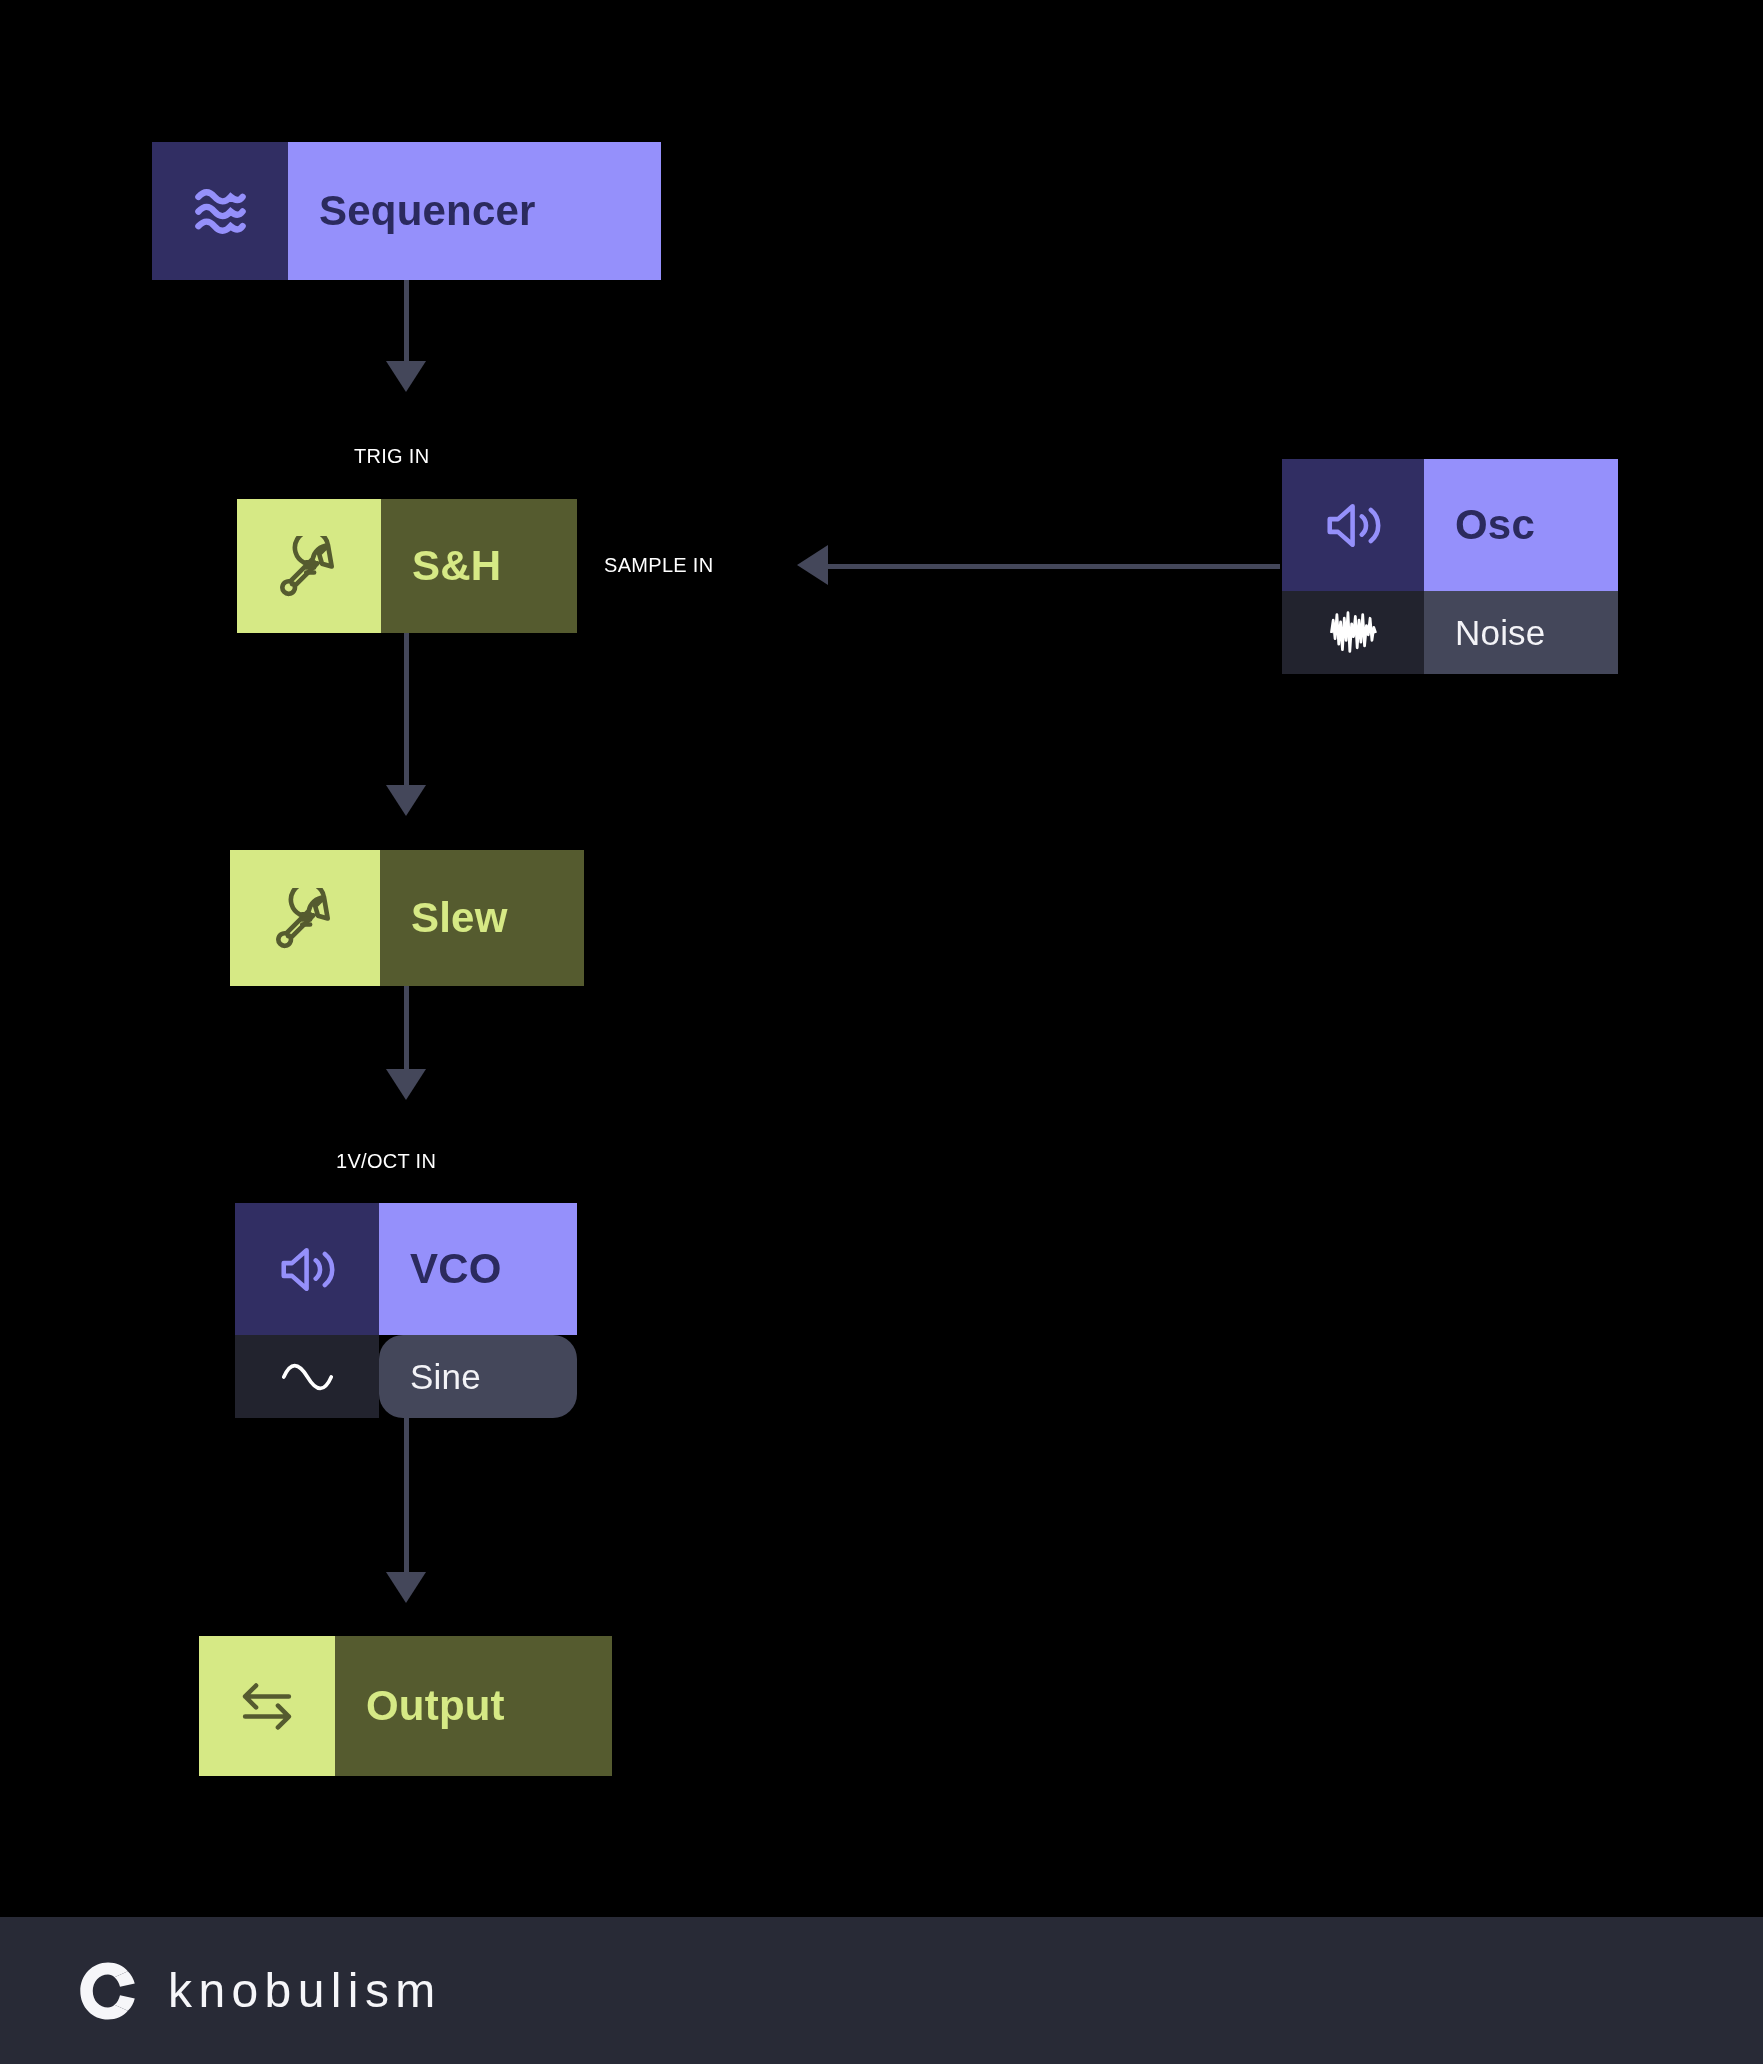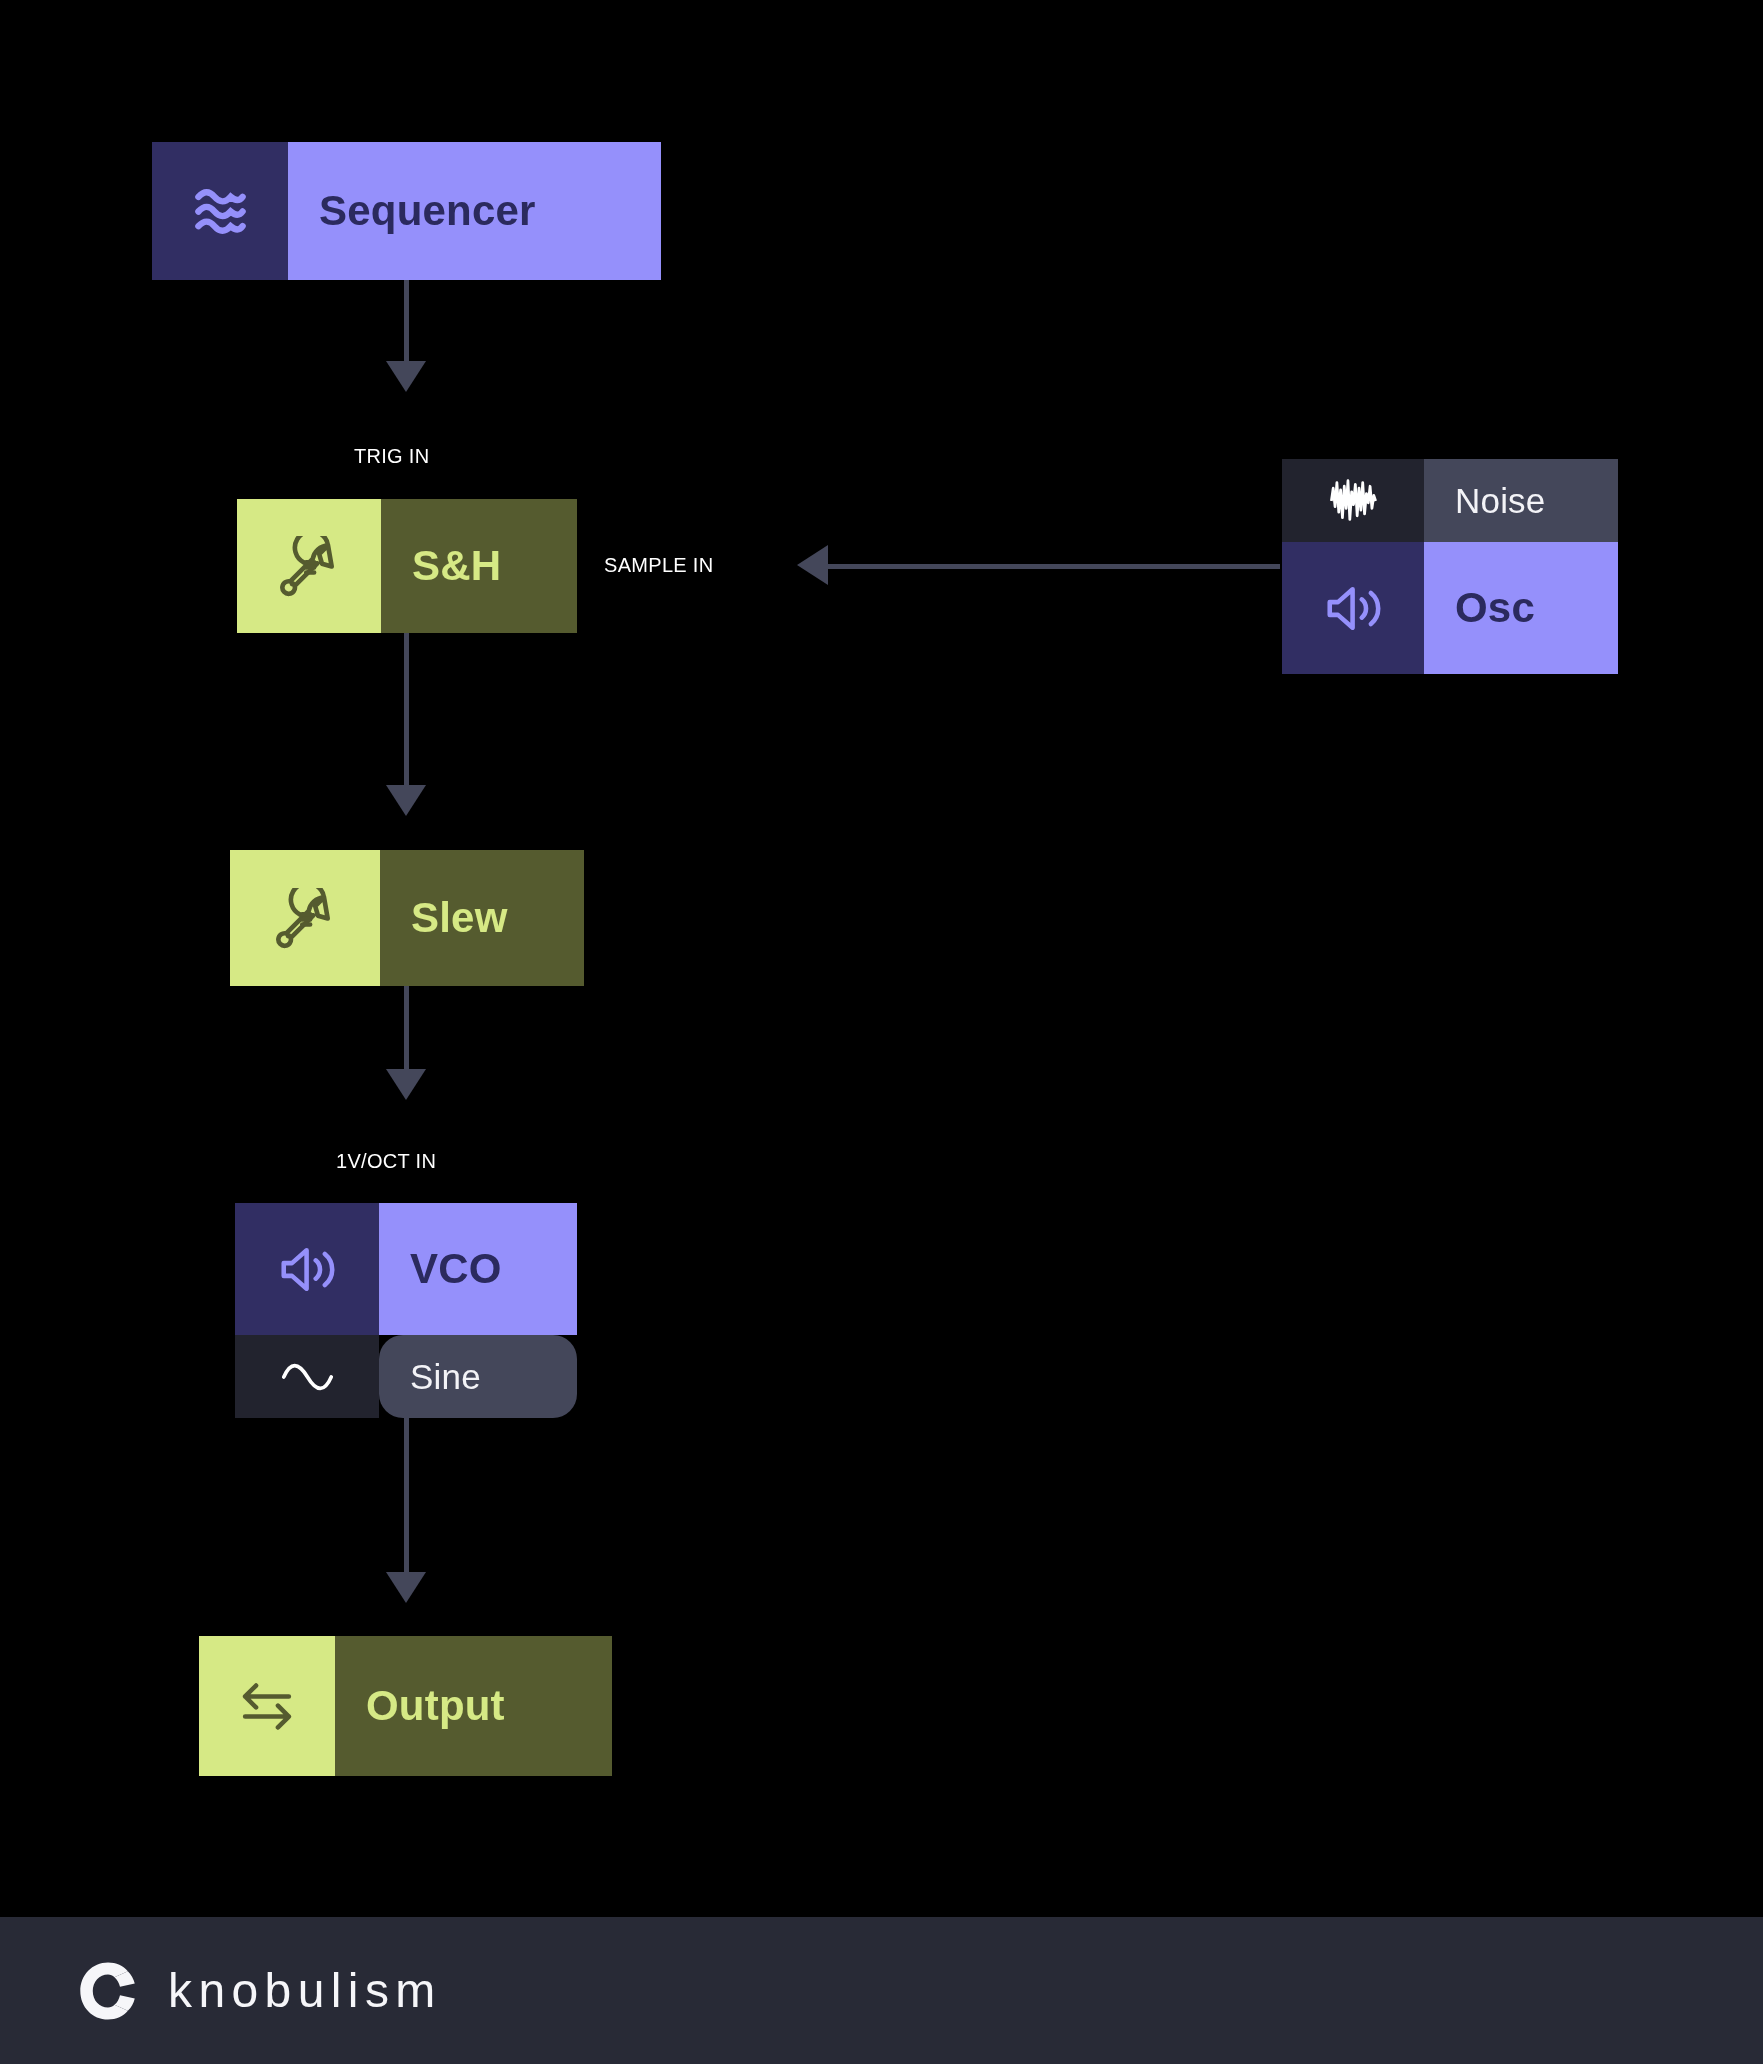--- a/index.html
+++ b/index.html
@@ -169,39 +169,39 @@
     </div>
   </div>
 
   <div class="conn" style="left:0; top:0; width:0.9px; height:0.9px;">
     <div class="conn-line-h" style="left:828px; top:564px; width:452px;"></div>
     <div class="arrow-left" style="left:797px; top:545px;"></div>
   </div>
   <div class="port-label" style="left:604px; top:554px;">SAMPLE IN</div>
 
   <div class="module" style="left:1282px; top:459px; width:336px; height:215px;">
-    <div class="mod-row sub" style="height:83px;">
-      <div class="mod-icon" style="width:142px;">
-        <svg width="59" height="48" viewBox="0 0 64 52" aria-hidden="true">
-          <polyline fill="none" stroke="#FFFFFF" stroke-width="3" stroke-linejoin="round" points="8,26 10,12 12,32 14,6 16,38 18,14 20,44 22,10 24,34 26,4 28,46 30,16 32,30 34,8 36,42 38,12 40,36 42,6 44,40 46,18 48,28 50,10 52,34 54,20 56,26"></polyline>
-        </svg>
-      </div>
-      <div class="mod-label" style="font-size:35px; font-weight:400;">Noise</div>
-    </div>
     <div class="mod-row v-purple" style="height:132px;">
       <div class="mod-icon" style="width:142px;">
         <svg width="57" height="53" viewBox="0 0 62 58" aria-hidden="true">
           <g fill="none" stroke="#9590FB" stroke-width="5" stroke-linecap="round" stroke-linejoin="round">
             <path d="M30 8 L14 22 L5 22 L5 36 L14 36 L30 50 Z"></path>
             <path d="M40 19 A13 13 0 0 1 40 39"></path>
             <path d="M50 12 A22 22 0 0 1 50 46"></path>
           </g>
         </svg>
       </div>
       <div class="mod-label" style="font-size:42px;">Osc</div>
+    </div>
+    <div class="mod-row sub" style="height:83px;">
+      <div class="mod-icon" style="width:142px;">
+        <svg width="59" height="48" viewBox="0 0 64 52" aria-hidden="true">
+          <polyline fill="none" stroke="#FFFFFF" stroke-width="3" stroke-linejoin="round" points="8,26 10,12 12,32 14,6 16,38 18,14 20,44 22,10 24,34 26,4 28,46 30,16 32,30 34,8 36,42 38,12 40,36 42,6 44,40 46,18 48,28 50,10 52,34 54,20 56,26"></polyline>
+        </svg>
+      </div>
+      <div class="mod-label" style="font-size:35px; font-weight:400;">Noise</div>
     </div>
   </div>
 
   <div class="conn" style="left:0; top:0; width:0.9px; height:0.9px;">
     <div class="conn-line-v" style="left:404px; top:633px; height:173px;"></div>
     <div class="arrow-down" style="left:386px; top:785px;"></div>
   </div>
 
   <div class="module v-green" style="left:230px; top:850px; width:354px; height:136px;">
     <div class="mod-row" style="height:136px;">

